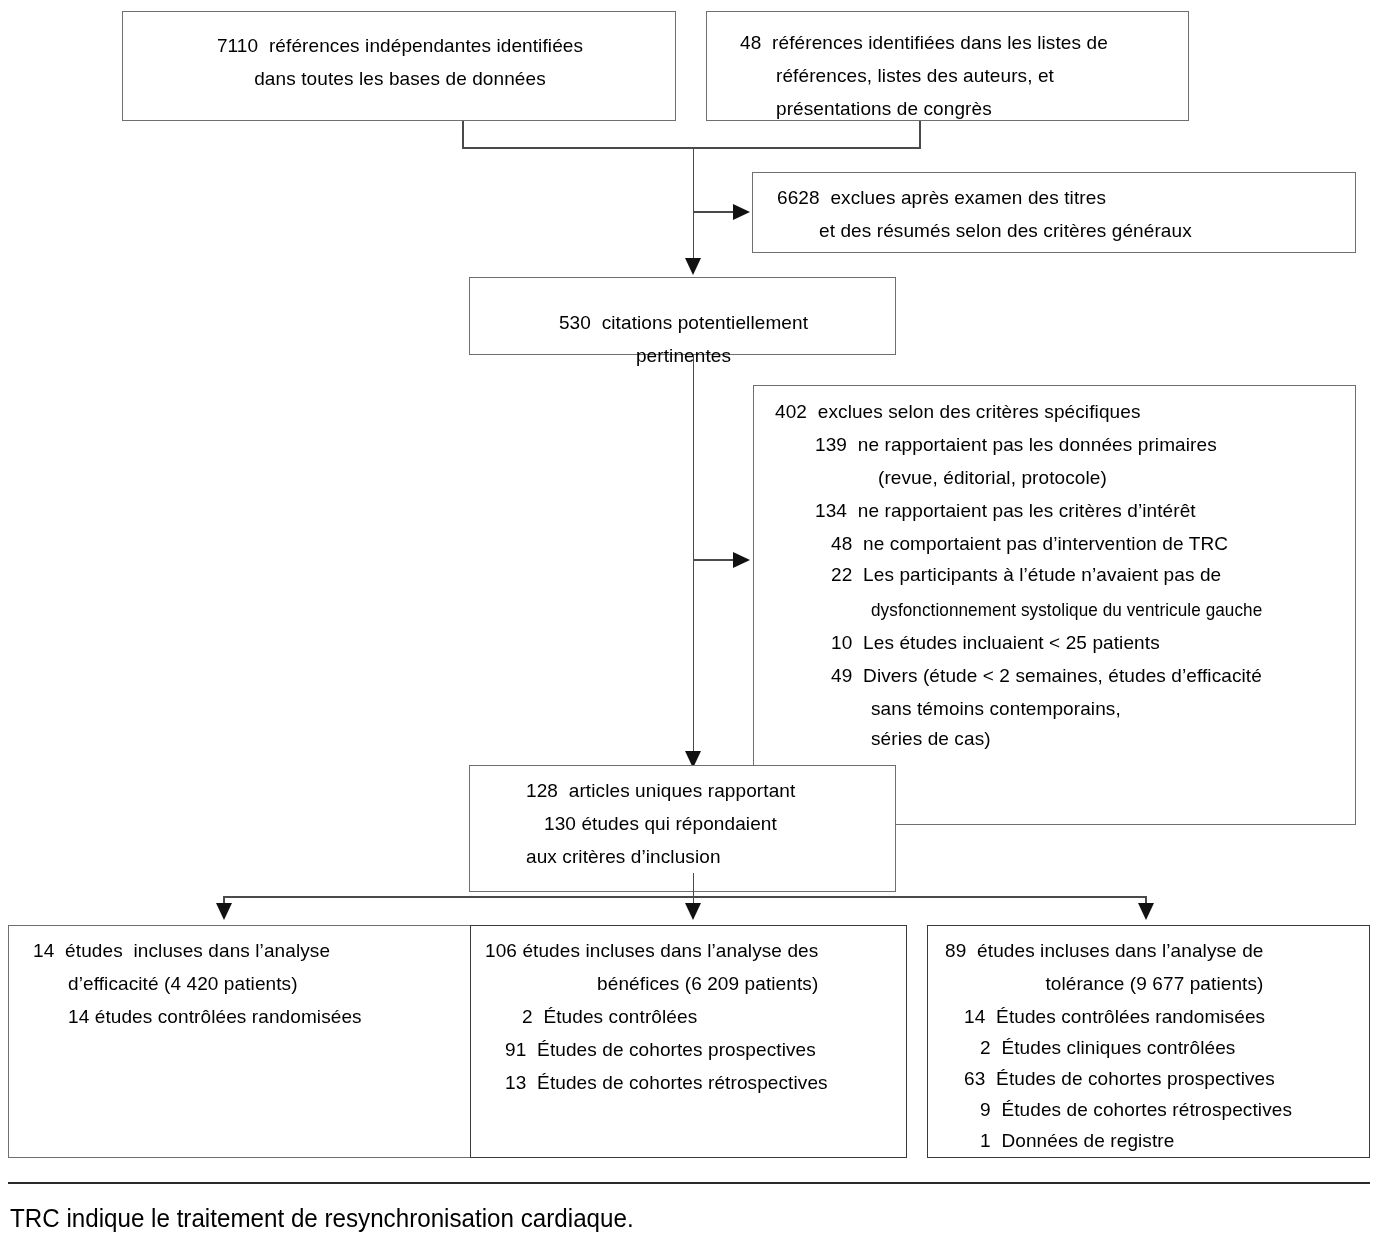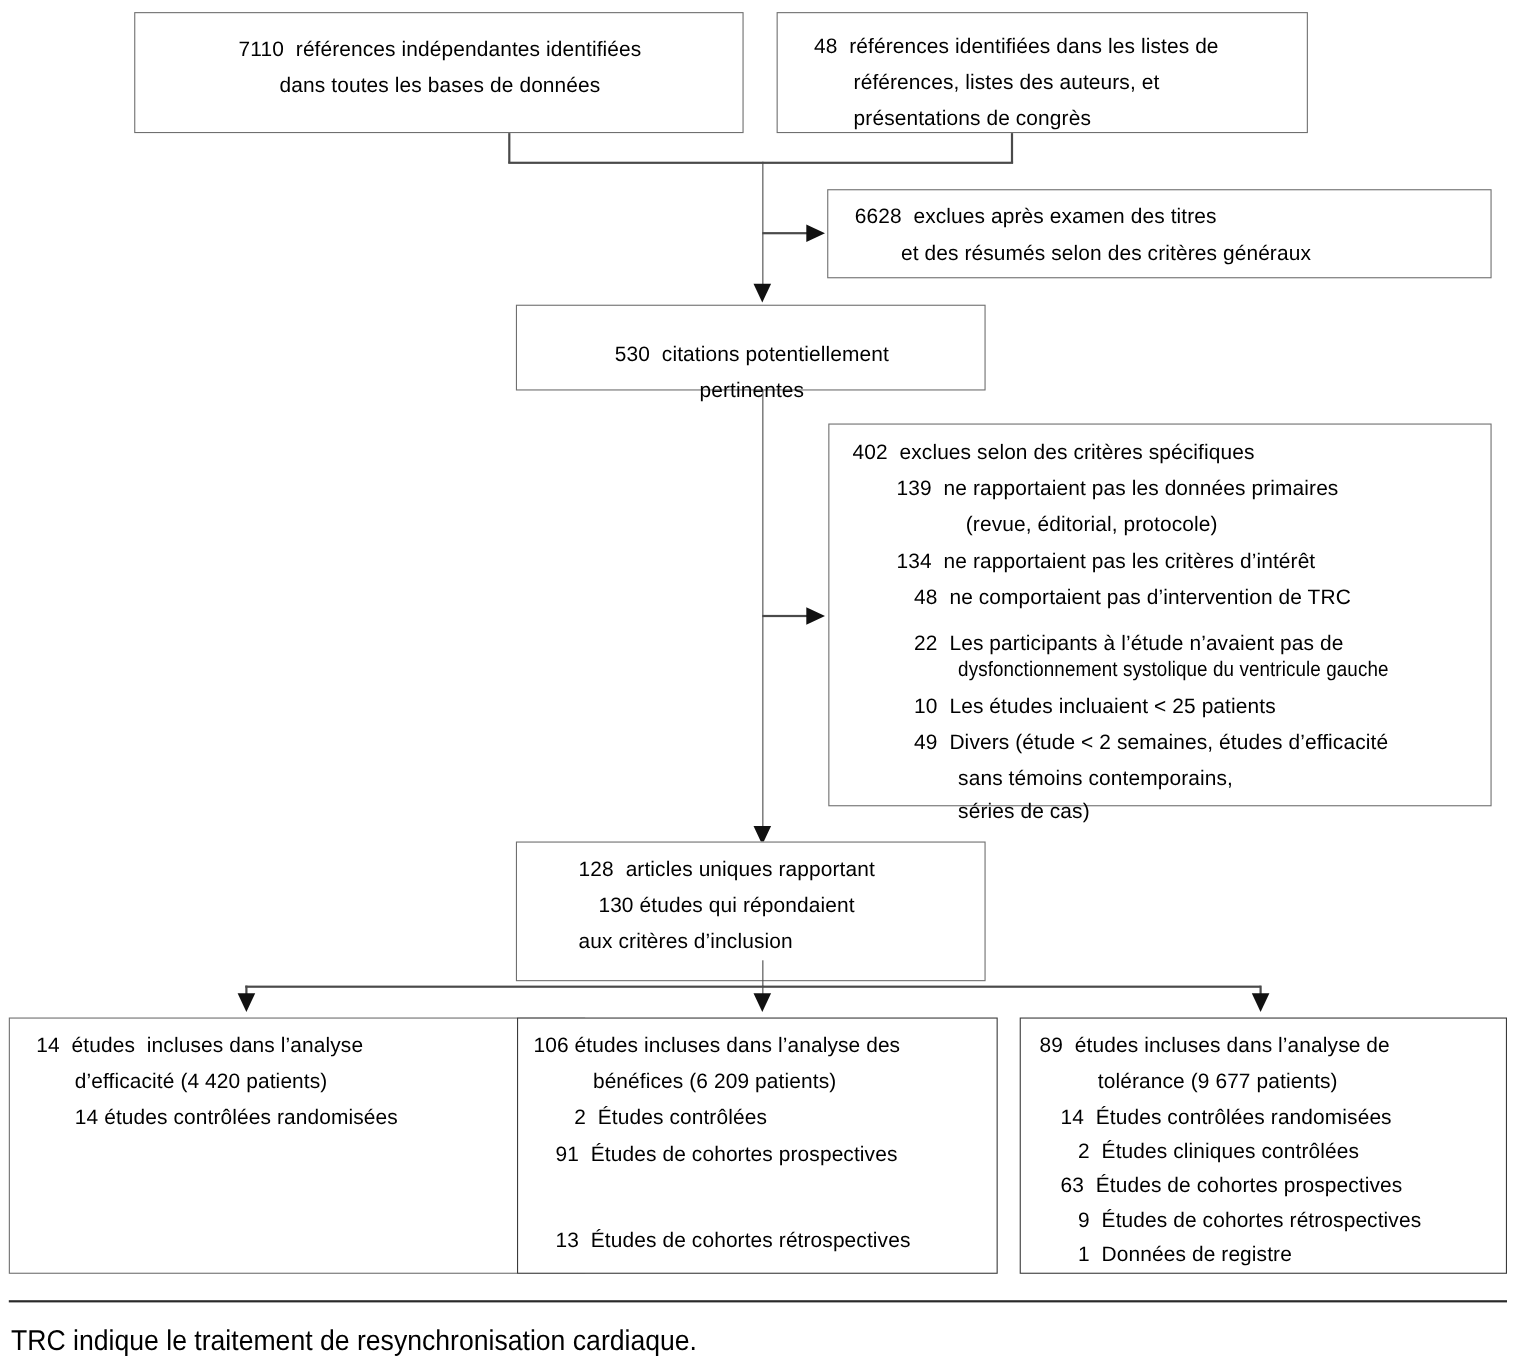--- a/index.html
+++ b/index.html
@@ -17,20 +17,21 @@
     overflow: hidden;
   }
   .box {
     position: absolute;
     border: 1.6px solid #6f6f6f;
     background: #ffffff;
     box-sizing: border-box;
   }
   .box-dark {
     border-color: #3a3a3a;
+    text-align: right;
   }
   .txt {
     position: absolute;
     font-size: 19px;
     line-height: 33px;
     white-space: pre;
     letter-spacing: 0.1px;
   }
   .ctr {
     text-align: center;
@@ -103,31 +104,31 @@
   <div class="box" style="left:469px; top:277px; width:427px; height:78px;">
     <div class="txt ctr" style="left:0; top:8px; width:427px;margin-top:20px;"><span>530  citations potentiellement</span><br><span>pertinentes</span></div>
   </div>
 
   <div class="line vline" style="left:692.5px; top:355px; height:400px;"></div>
   <div class="arrow-down" style="left:685px; top:751px;"></div>
 
   <div class="line hline" style="left:692.5px; top:559px; width:44px;"></div>
   <div class="arrow-right" style="left:733px; top:552px;"></div>
 
-  <div class="box" style="left:753px; top:385px; width:603px; height:348px;">
+  <div class="box" style="left:753px; top:385px; width:603px; height:440px;">
     <div class="txt" style="left:21px; top:9px;"><span>402  exclues selon des critères spécifiques</span></div>
 
     <div class="txt" style="left:61px; top:42px;"><span>139</span>  <span>ne rapportaient pas les données primaires</span></div>
     <div class="txt" style="left:124px; top:75px;"><span>(revue, éditorial, protocole)</span></div>
 
     <div class="txt" style="left:61px; top:108px;"><span>134</span>  <span>ne rapportaient pas les critères d’intérêt</span></div>
 
     <div class="txt" style="left:77px; top:141px;"><span>48</span>  <span>ne comportaient pas d’intervention de TRC</span></div>
 
-    <div class="txt" style="left:77px; top:183px;"><span>22</span>  <span>Les participants à l’étude n’avaient pas de</span></div>
+    <div class="txt" style="left:77px; top:172px;"><span>22</span>  <span>Les participants à l’étude n’avaient pas de</span></div>
     <div class="txt" style="left:117px; top:207px;"><span class="condensed-line">dysfonctionnement systolique du ventricule gauche</span></div>
 
     <div class="txt" style="left:77px; top:240px;"><span>10</span>  <span>Les études incluaient &lt; 25 patients</span></div>
 
     <div class="txt" style="left:77px; top:273px;"><span>49</span>  <span>Divers (étude &lt; 2 semaines, études d’efficacité</span></div>
     <div class="txt" style="left:117px; top:306px;"><span>sans témoins contemporains,</span></div>
     <div class="txt" style="left:117px; top:336px;"><span>séries de cas)</span></div>
   </div>
 
   <div class="box" style="left:469px; top:765px; width:427px; height:127px;">
@@ -145,21 +146,21 @@
 
   <div class="box" style="left:8px; top:925px; width:524px; height:233px;">
     <div class="txt" style="left:24px; top:8px;"><span>14  études  incluses dans l’analyse</span><br><span style="padding-left:35px;">d’efficacité (4 420 patients)</span></div>
     <div class="txt" style="left:59px; top:74px;"><span>14</span> <span>études contrôlées randomisées</span></div>
   </div>
 
   <div class="box box-dark" style="left:470px; top:925px; width:437px; height:233px;">
     <div class="txt" style="left:14px; top:8px;"><span>106 études incluses dans l’analyse des</span><br><span style="padding-left:54px;">bénéfices (6 209 patients)</span></div>
     <div class="txt" style="left:51px; top:74px;"><span>2</span>  <span>Études contrôlées</span></div>
     <div class="txt" style="left:34px; top:107px;"><span>91</span>  <span>Études de cohortes prospectives</span></div>
-    <div class="txt" style="left:34px; top:140px;margin-top:46px;"><span>13</span>  <span>Études de cohortes rétrospectives</span></div>
+    <div class="txt" style="left:34px; top:140px;"><span>13</span>  <span>Études de cohortes rétrospectives</span></div>
   </div>
 
   <div class="box box-dark" style="left:927px; top:925px; width:443px; height:233px;">
     <div class="txt" style="left:17px; top:8px;"><span>89  études incluses dans l’analyse de</span><br><span style="padding-left:53px;">tolérance (9 677 patients)</span></div>
     <div class="txt" style="left:36px; top:74px;"><span>14</span>  <span>Études contrôlées randomisées</span></div>
     <div class="txt" style="left:52px; top:105px;"><span>2</span>  <span>Études cliniques contrôlées</span></div>
     <div class="txt" style="left:36px; top:136px;"><span>63</span>  <span>Études de cohortes prospectives</span></div>
     <div class="txt" style="left:52px; top:167px;"><span>9</span>  <span>Études de cohortes rétrospectives</span></div>
     <div class="txt" style="left:52px; top:198px;"><span>1</span>  <span>Données de registre</span></div>
   </div>

